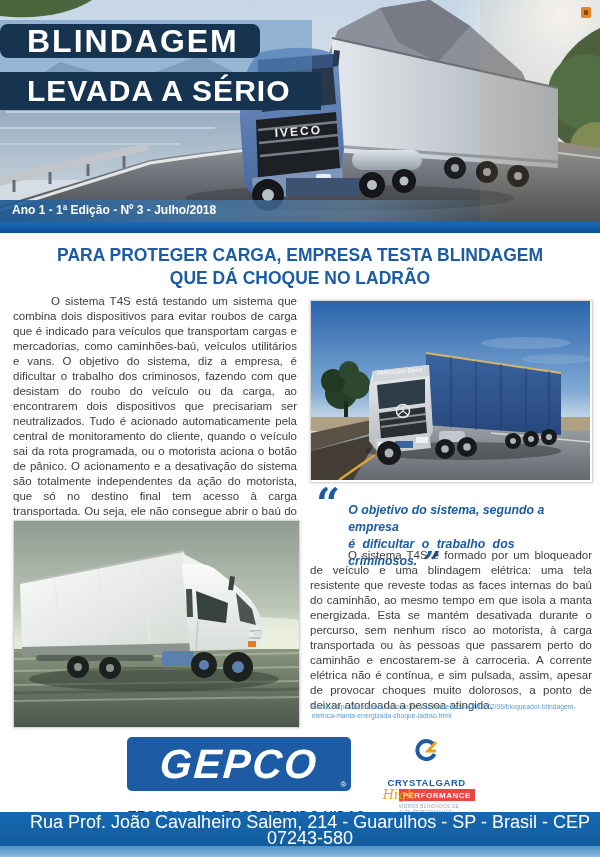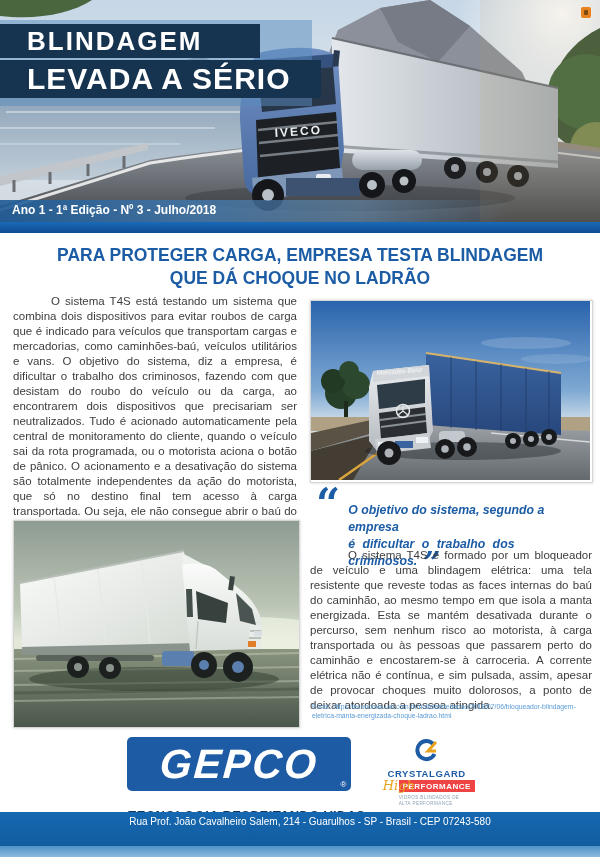--- a/index.html
+++ b/index.html
@@ -6,23 +6,23 @@
   .page{position:relative;width:600px;height:857px;background:#ffffff;overflow:hidden;
         font-family:"Liberation Sans", sans-serif;}
 
   
   .hero{position:absolute;top:0;left:0;width:600px;height:222px;}
   .hero svg{display:block;}
   .band-bg{position:absolute;top:20px;left:0;width:312px;height:86px;
            background:rgba(88,140,190,0.50);}
   .band{position:absolute;left:0;background:#16334f;color:#fff;font-weight:bold;
         white-space:nowrap;}
-  .band1{top:24px;width:233px;height:34px;line-height:34px;font-size:26px;
-         letter-spacing:2px;padding-left:27px;}
-  .band2{top:60px;width:294px;height:38px;line-height:38px;font-size:30px;
+  .band1{top:24px;width:233px;height:34px;line-height:34px;font-size:32px;
+         letter-spacing:2px;padding-left:27px;border-radius:8px;}
+  .band2{top:72px;width:294px;height:38px;line-height:38px;font-size:30px;
          letter-spacing:1px;padding-left:27px;}
   .edition{position:absolute;top:200px;left:0;width:100%;height:24px;line-height:20px;
            padding-left:12px;box-sizing:border-box;color:#fff;font-size:12px;font-weight:bold;
            background:linear-gradient(90deg,rgba(32,92,150,.92) 0%,rgba(64,120,175,.8) 32%,
                       rgba(110,160,205,.45) 60%,rgba(140,180,215,0) 85%);}
   .corner-marker{position:absolute;top:7px;left:581px;width:10px;height:11px;
                  background:#e8821e;border-radius:2px;}
   .corner-marker:after{content:"";position:absolute;left:3px;top:3px;width:4px;height:5px;
                  background:#7a4a10;border-radius:1px;}
 
@@ -63,35 +63,35 @@
   .gepco{text-align:center;}
   .gepco-box{position:relative;width:224px;height:54px;background:#1d5ba4;border-radius:5px;
              display:flex;align-items:center;justify-content:center;}
   .gepco-word{color:#fff;font-size:41px;font-weight:bold;font-style:italic;
               letter-spacing:2px;transform:skewX(-4deg);line-height:54px;}
   .gepco-reg{position:absolute;right:5px;bottom:2px;color:#fff;font-size:8px;font-style:normal;}
   .gepco-tag{margin-top:17px;color:#12365c;font-size:13px;font-weight:bold;font-style:italic;
              letter-spacing:.4px;white-space:nowrap;}
   .cg{width:92px;text-align:center;padding-top:2px;}
   .cg-mark{margin:0 auto;}
-  .cg-name{color:#1d5ba4;font-size:9.5px;font-weight:bold;letter-spacing:.6px;margin-top:1px;
+  .cg-name{color:#1d5ba4;font-size:9.5px;font-weight:bold;letter-spacing:.6px;margin-top:10px;
            white-space:nowrap;}
   .cg-perf-row{position:relative;margin-top:1px;height:13px;}
   .cg-high{position:absolute;left:2px;top:-2px;font-family:"DejaVu Serif", serif;
            font-style:italic;font-size:13px;color:#e8a21e;z-index:2;}
   .cg-perf{position:absolute;left:18px;top:0;background:#ef4444;color:#fff;font-size:8px;
            font-weight:bold;letter-spacing:.5px;padding:2px 4px 1px 4px;}
   .cg-sub{margin-top:2px;margin-left:18px;width:66px;font-size:4.6px;line-height:5.5px;
           color:#8fa3b5;letter-spacing:.4px;text-align:left;}
 
   
   .footer-bar{position:absolute;top:812px;left:0;width:600px;height:34px;
               background:linear-gradient(180deg,#1668b2 0%,#125c9e 100%);
               color:#fff;text-align:center;}
-  .f-line{font-size:10px;line-height:16px;margin-left:20px;}
+  .f-line{font-size:18px;line-height:16px;margin-left:20px;}
   .f-line1{padding-top:2px;}
   .footer-strip{position:absolute;top:846px;left:0;width:600px;height:11px;
                 background:linear-gradient(180deg,#4e92c8 0%,#8db9de 100%);}
 </style>
 </head>
 <body>
 
 <div class="page">
 
   <header class="hero">

